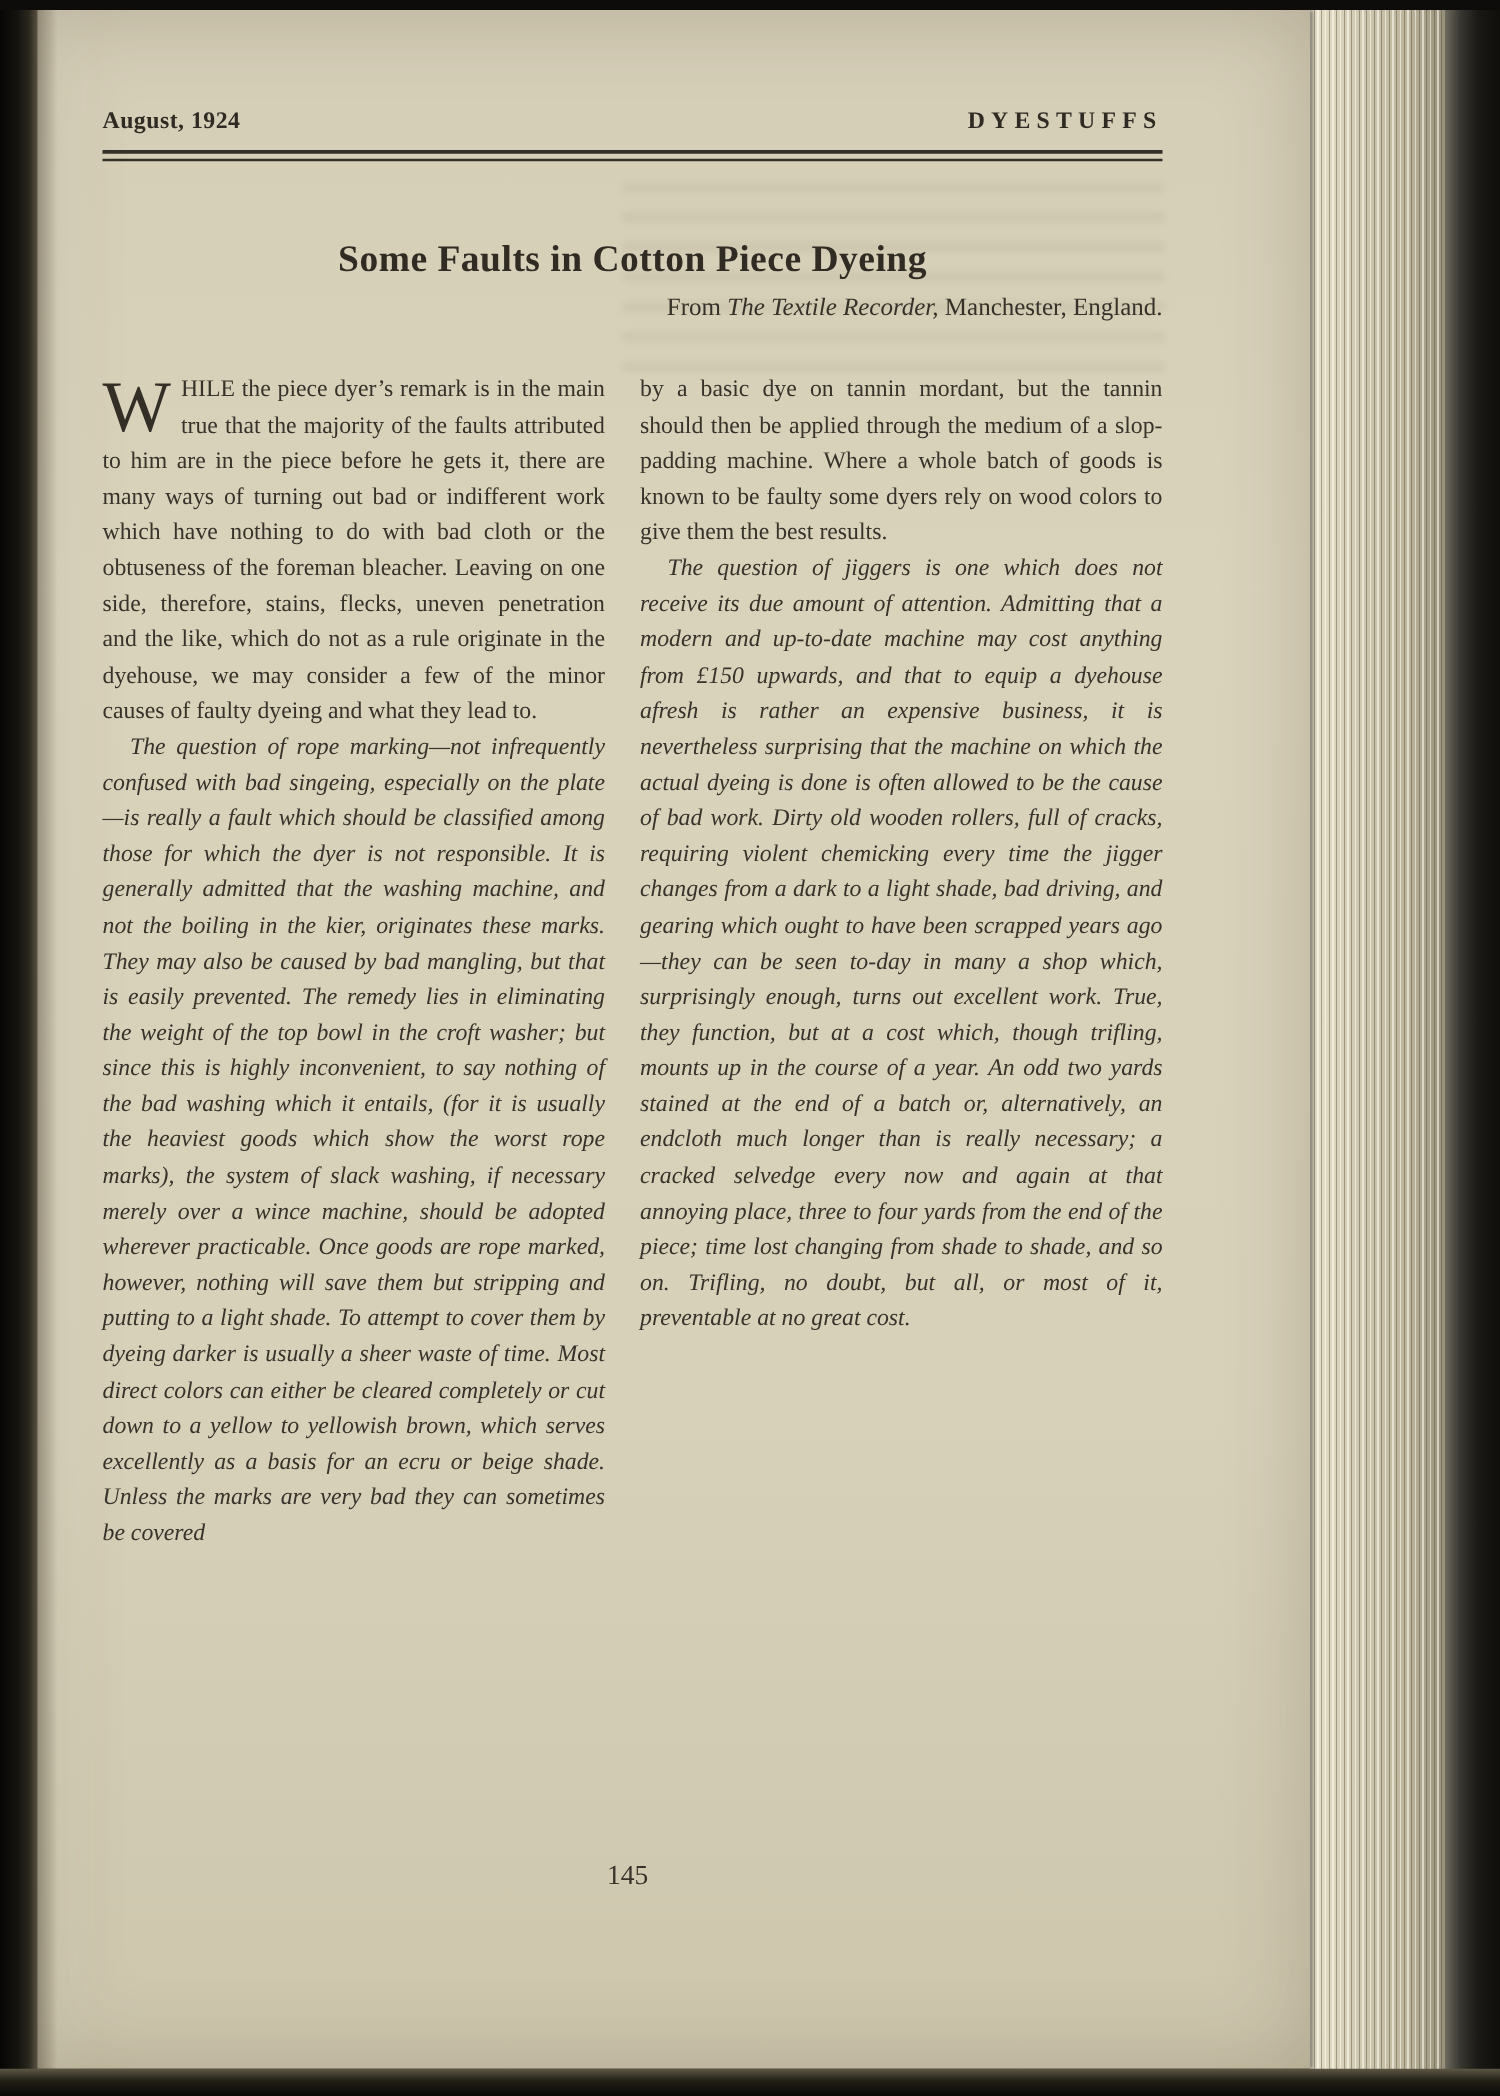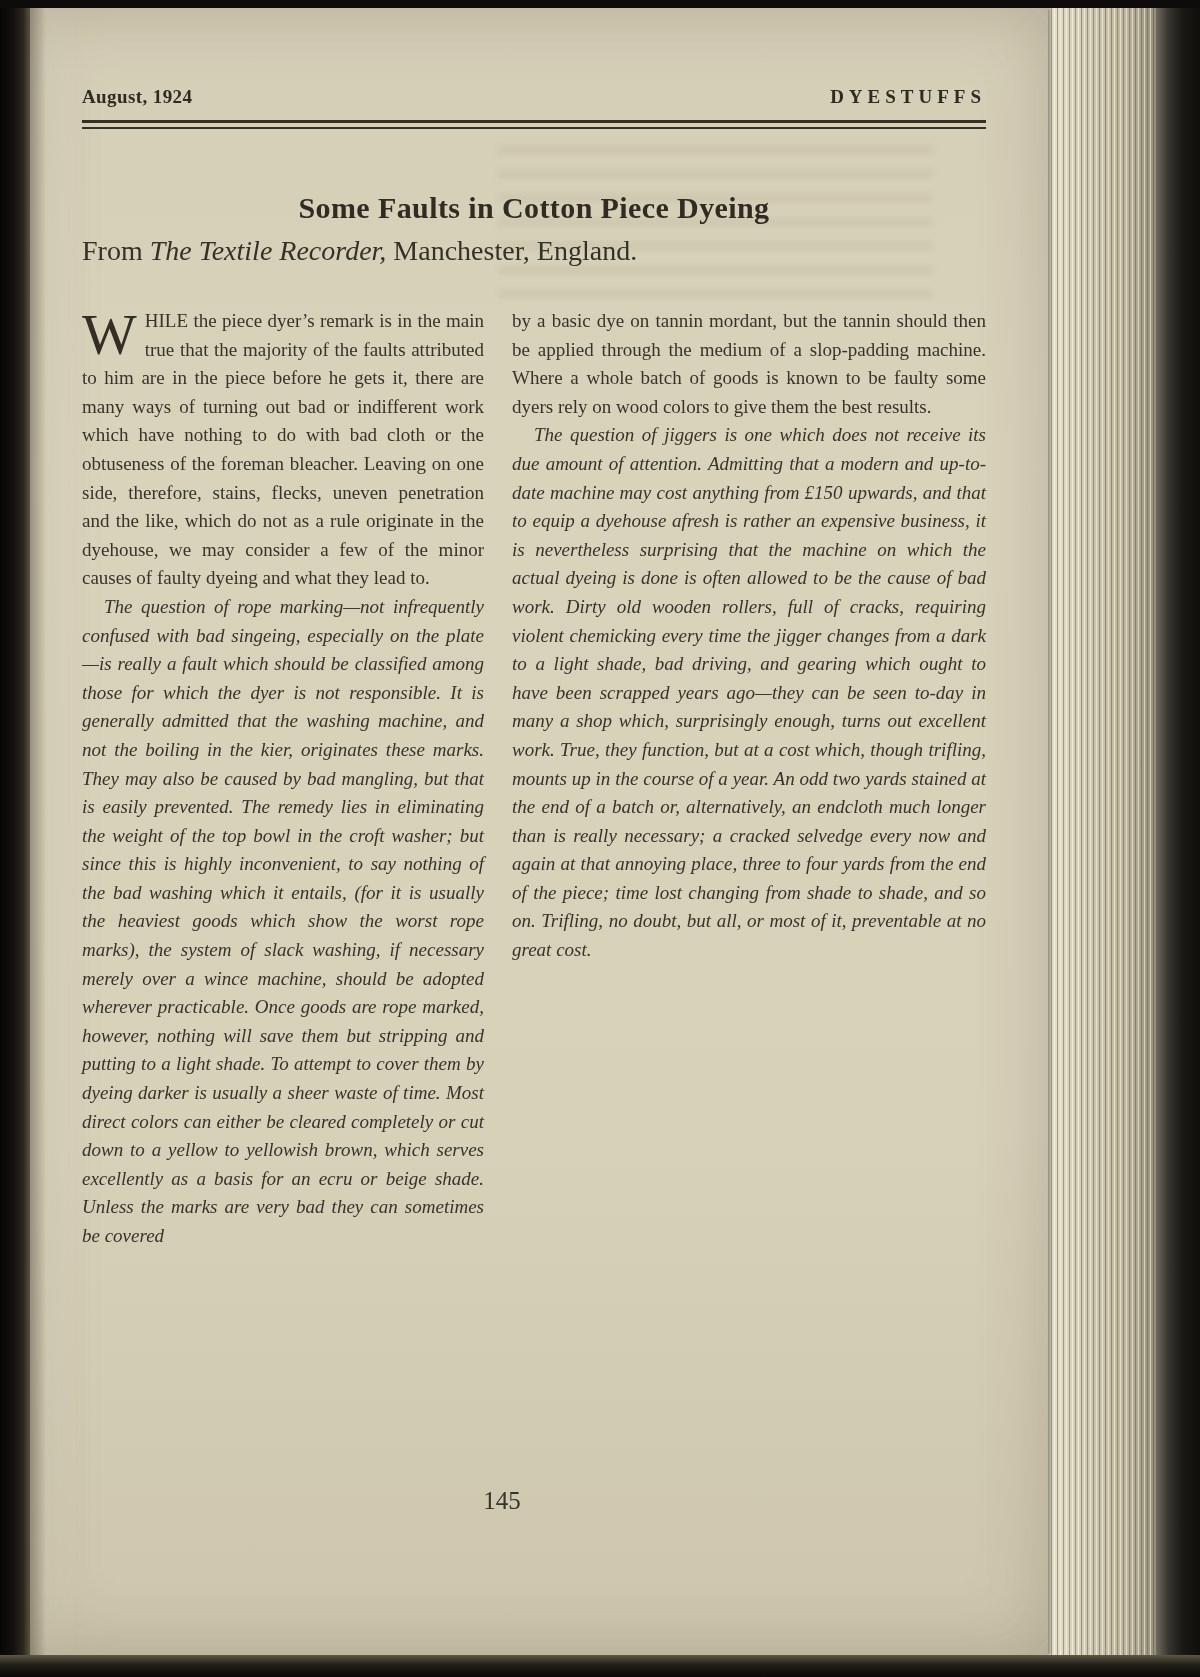--- a/index.html
+++ b/index.html
@@ -37,47 +37,47 @@
                       rgba(255,255,238,0.12) 16px, rgba(0,0,0,0) 48px),
       linear-gradient(180deg,#d5ceb7 0%,#dad3bc 28%,#d8d1ba 68%,#cdc6ad 100%);
     box-shadow: inset 0 0 70px rgba(62,52,30,0.22), 2px 0 3px rgba(0,0,0,0.45);
   }
 
   
   .ghost{position:absolute;top:138px;left:468px;width:434px;height:160px;
     background:repeating-linear-gradient(180deg,rgba(118,108,86,0.30) 0 8px,rgba(0,0,0,0) 8px 24px);
     filter:blur(3px);opacity:0.32;}
 
-  .page-inner{position:relative;padding:78px 62px 0 52px;color:#37332a;}
+  .page-inner{position:relative;padding:78px 118px 0 52px;color:#37332a;}
 
   .running-head{display:flex;justify-content:space-between;align-items:baseline;
     font-size:19px;font-weight:bold;color:#2f2b23;}
   .running-head .date{letter-spacing:0.4px;}
   .running-head .pub{letter-spacing:5px;}
 
   .double-rule{margin-top:12px;height:4px;
     border-top:3px solid #33302a;border-bottom:2px solid #33302a;}
 
   .title{margin:62px 0 0;text-align:center;font-size:30px;font-weight:700;
     letter-spacing:0.4px;color:#302c24;}
-  .byline{margin:10px 0 0;text-align:left;font-size:28px;color:#353128;}
+  .byline{margin:10px 0 0;text-align:right;font-size:20px;color:#353128;}
   .byline i{font-style:italic;}
 
   .columns{display:flex;gap:28px;margin-top:40px;}
   .col-left{width:402px;}
   .col-right{flex:1;}
 
   .columns p{margin:0;text-align:justify;font-size:19px;line-height:28.6px;
     color:#37332a;hyphens:auto;-webkit-hyphens:auto;}
   .columns p.indent{text-indent:22px;font-style:italic;}
 
   .dropcap{float:left;font-size:58px;line-height:46px;padding:5px 8px 0 0;color:#332f27;}
 
   .folio{position:absolute;top:1479px;left:52px;width:840px;text-align:center;
-    font-size:25px;color:#37332a;}
+    font-size:22px;color:#37332a;}
 </style>
 </head>
 <body>
 
 <div class="scan">
 
   <div class="edge-left"></div>
   <div class="edge-right">
     <div class="stack"></div>
     <div class="cover"></div>

